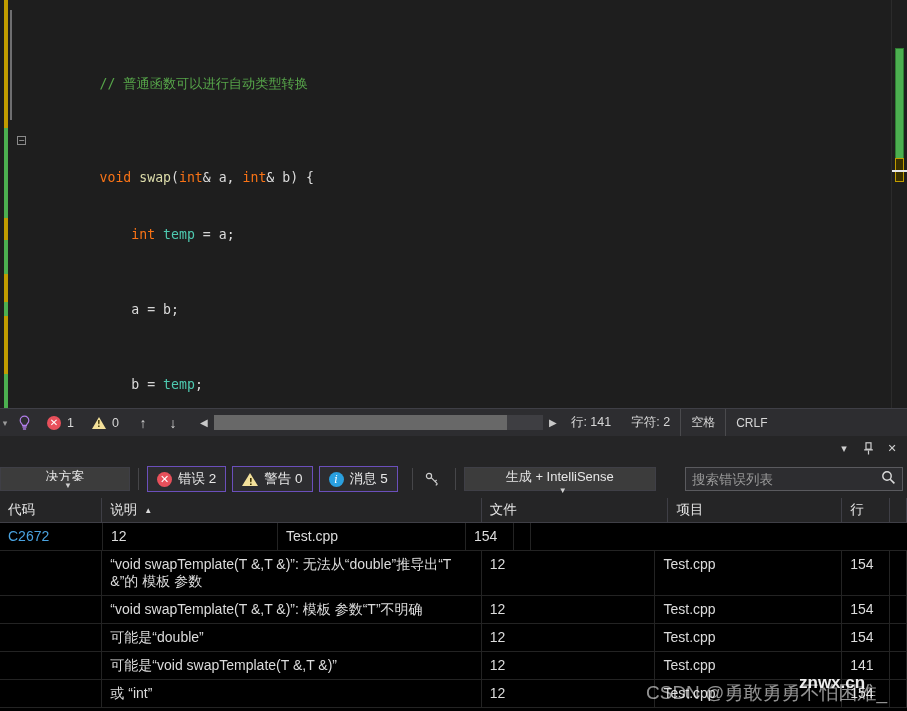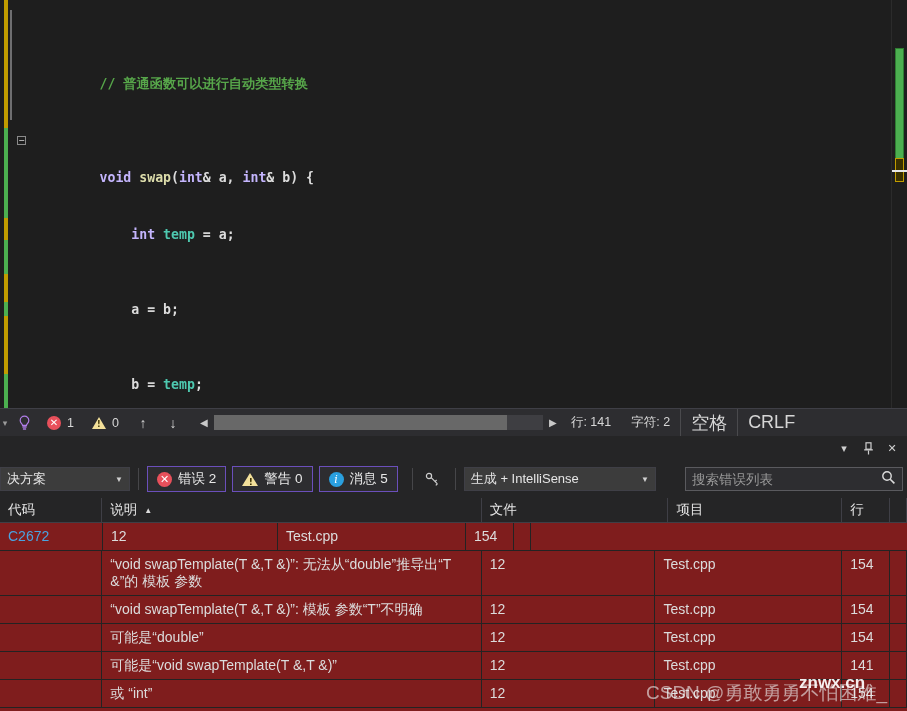--- a/index.html
+++ b/index.html
@@ -20,34 +20,34 @@
   .change-strip{position:absolute;left:4px;width:4px;}
   .chg-green{background:#4caf50;}
   .chg-orange{background:#c19c00;}
   
   .track-line{position:absolute;left:10px;width:2px;background:#3f3f46;}
 
   #code-area{
     position:absolute;left:14px;top:0;right:0;bottom:0;
     font-family:"DejaVu Sans Mono","Liberation Mono",monospace;
     font-size:13.2px;line-height:18.8px;
-    white-space:pre;color:#d4d4d4;font-weight:bold;
+    white-space:pre;color:#d4d4d4;
   }
   .ln{position:relative;height:18.8px;padding-left:22px;}
   
   .fold{
     position:absolute;left:3px;top:4.5px;width:9px;height:9px;
     border:1px solid #8a8a8a;color:#b9b9b9;font-size:8px;
     line-height:7px;text-align:center;font-family:"DejaVu Sans",sans-serif;
     background:transparent;cursor:pointer;
   }
 
   
   .c-cmt{color:#57a64a;}
-  .c-kw{color:#c4b5fd;}
+  .c-kw{color:#f97316;}
   .c-fn{color:#dcdcaa;}
   .c-type{color:#4ec9b0;}
   .c-plain{color:#dcdcdc;}
   .c-punct{color:#dcdcdc;}
   .c-op{color:#d4d4d4;}
 
   
   #edit-scroll{
     position:absolute;right:0;top:0;width:16px;height:408px;background:#1e1e1e;
     border-left:1px solid #2b2b2b;
@@ -95,21 +95,21 @@
   #hscroll{
     flex:0 0 auto;margin-left:8px;width:365px;height:20px;
     display:flex;align-items:center;
   }
   .hs-btn{width:16px;text-align:center;color:#c8c8c8;font-size:10px;cursor:pointer;}
   .hs-track{flex:1;height:15px;background:#3e3e42;position:relative;margin:0 2px;}
   .hs-thumb{position:absolute;left:0;top:0;height:15px;width:89%;background:#686868;}
   .sb-pos{padding:0 10px;font-size:12.5px;white-space:nowrap;}
   .sb-cell{
     padding:0 10px;height:100%;display:flex;align-items:center;
-    border-left:1px solid #4a4a4d;font-size:18px;white-space:nowrap;
+    border-left:1px solid #4a4a4d;font-size:12px;white-space:nowrap;
   }
 
   
   #panel{
     position:absolute;left:0;top:436px;width:907px;height:275px;background:#1e1e1e;
   }
   #panel-header{
     position:absolute;left:0;top:0;width:907px;height:24px;
     background:#252526;display:flex;align-items:center;justify-content:flex-end;
     padding-right:4px;gap:2px;
@@ -119,21 +119,21 @@
     color:#cfcfcf;font-size:11px;cursor:pointer;
   }
 
   #panel-toolbar{
     position:absolute;left:0;top:24px;width:907px;height:38px;
     background:#252526;display:flex;align-items:center;padding:0 4px;gap:0px;
   }
   .tb-combo{
     height:24px;background:#3c3c3c;border:1px solid #3f3f46;color:#e6e6e6;
     font-size:13px;display:flex;align-items:center;padding:0 6px;
-    justify-content:space-between;cursor:pointer;
+    justify-content:space-between;cursor:pointer;flex-direction:column;
   }
   #combo-scope{width:130px;margin-left:-4px;}
   #combo-scope .lbl{overflow:hidden;white-space:nowrap;}
   .combo-caret{color:#cfcfcf;font-size:8px;margin-left:6px;}
   .tb-div{width:1px;height:22px;background:#464649;margin:0 8px;}
   .filter-btn{
     height:26px;border:1px solid #6b4fbb;display:flex;align-items:center;gap:6px;
     padding:0 9px;color:#e8e8e8;font-size:13.5px;cursor:pointer;background:#2d2d30;
     margin-right:6px;
   }
@@ -167,21 +167,21 @@
   }
   #search-input{
     flex:1;background:transparent;border:none;outline:none;color:#dcdcdc;
     font-size:13.5px;font-family:"Liberation Sans",sans-serif;
   }
   #search-input::placeholder{color:#9a9a9a;}
 
   
   #grid{
     position:absolute;left:0;top:62px;width:907px;height:213px;overflow:hidden;
-    background:#7f1d1d;
+    background:#000000;
   }
   #grid-head{
     display:flex;height:25px;background:#252526;
     border-bottom:1px solid #3f3f46;color:#e4e4e4;font-size:13.5px;
   }
   #grid-head .hc{
     display:flex;align-items:center;padding:0 8px;
     border-right:1px solid #3f3f46;white-space:nowrap;cursor:pointer;
   }
   .sort-caret{margin-left:7px;font-size:8px;color:#dcdcdc;}

